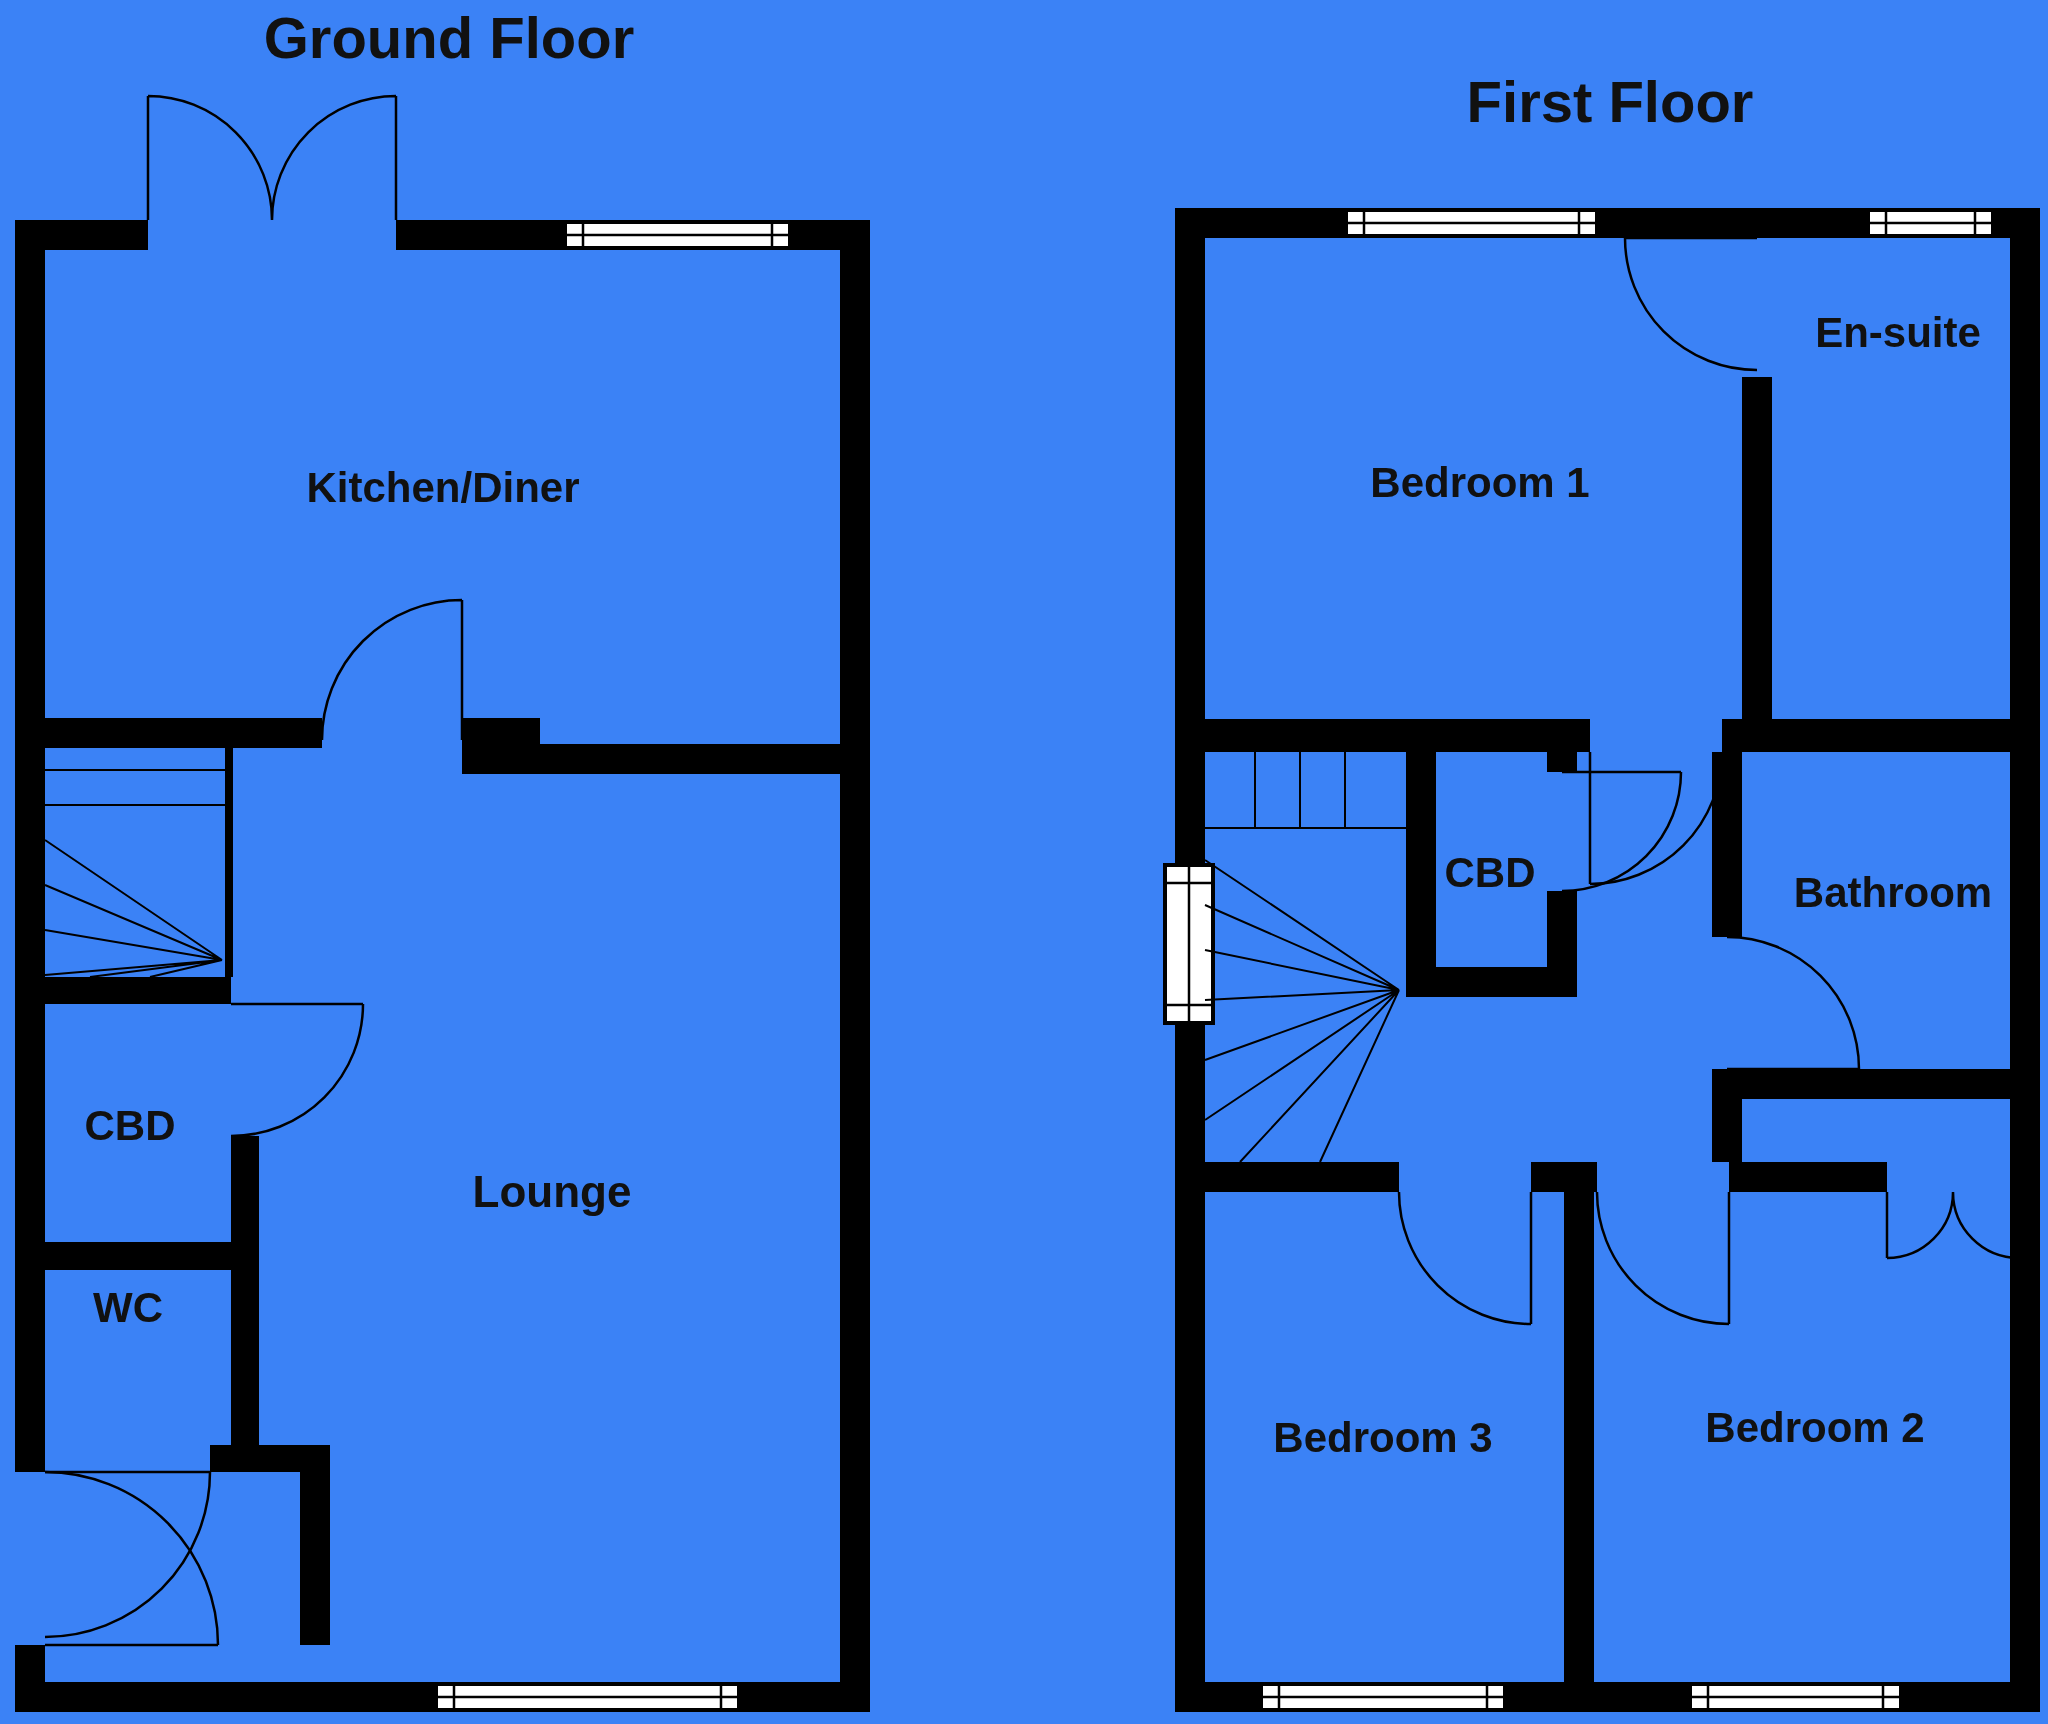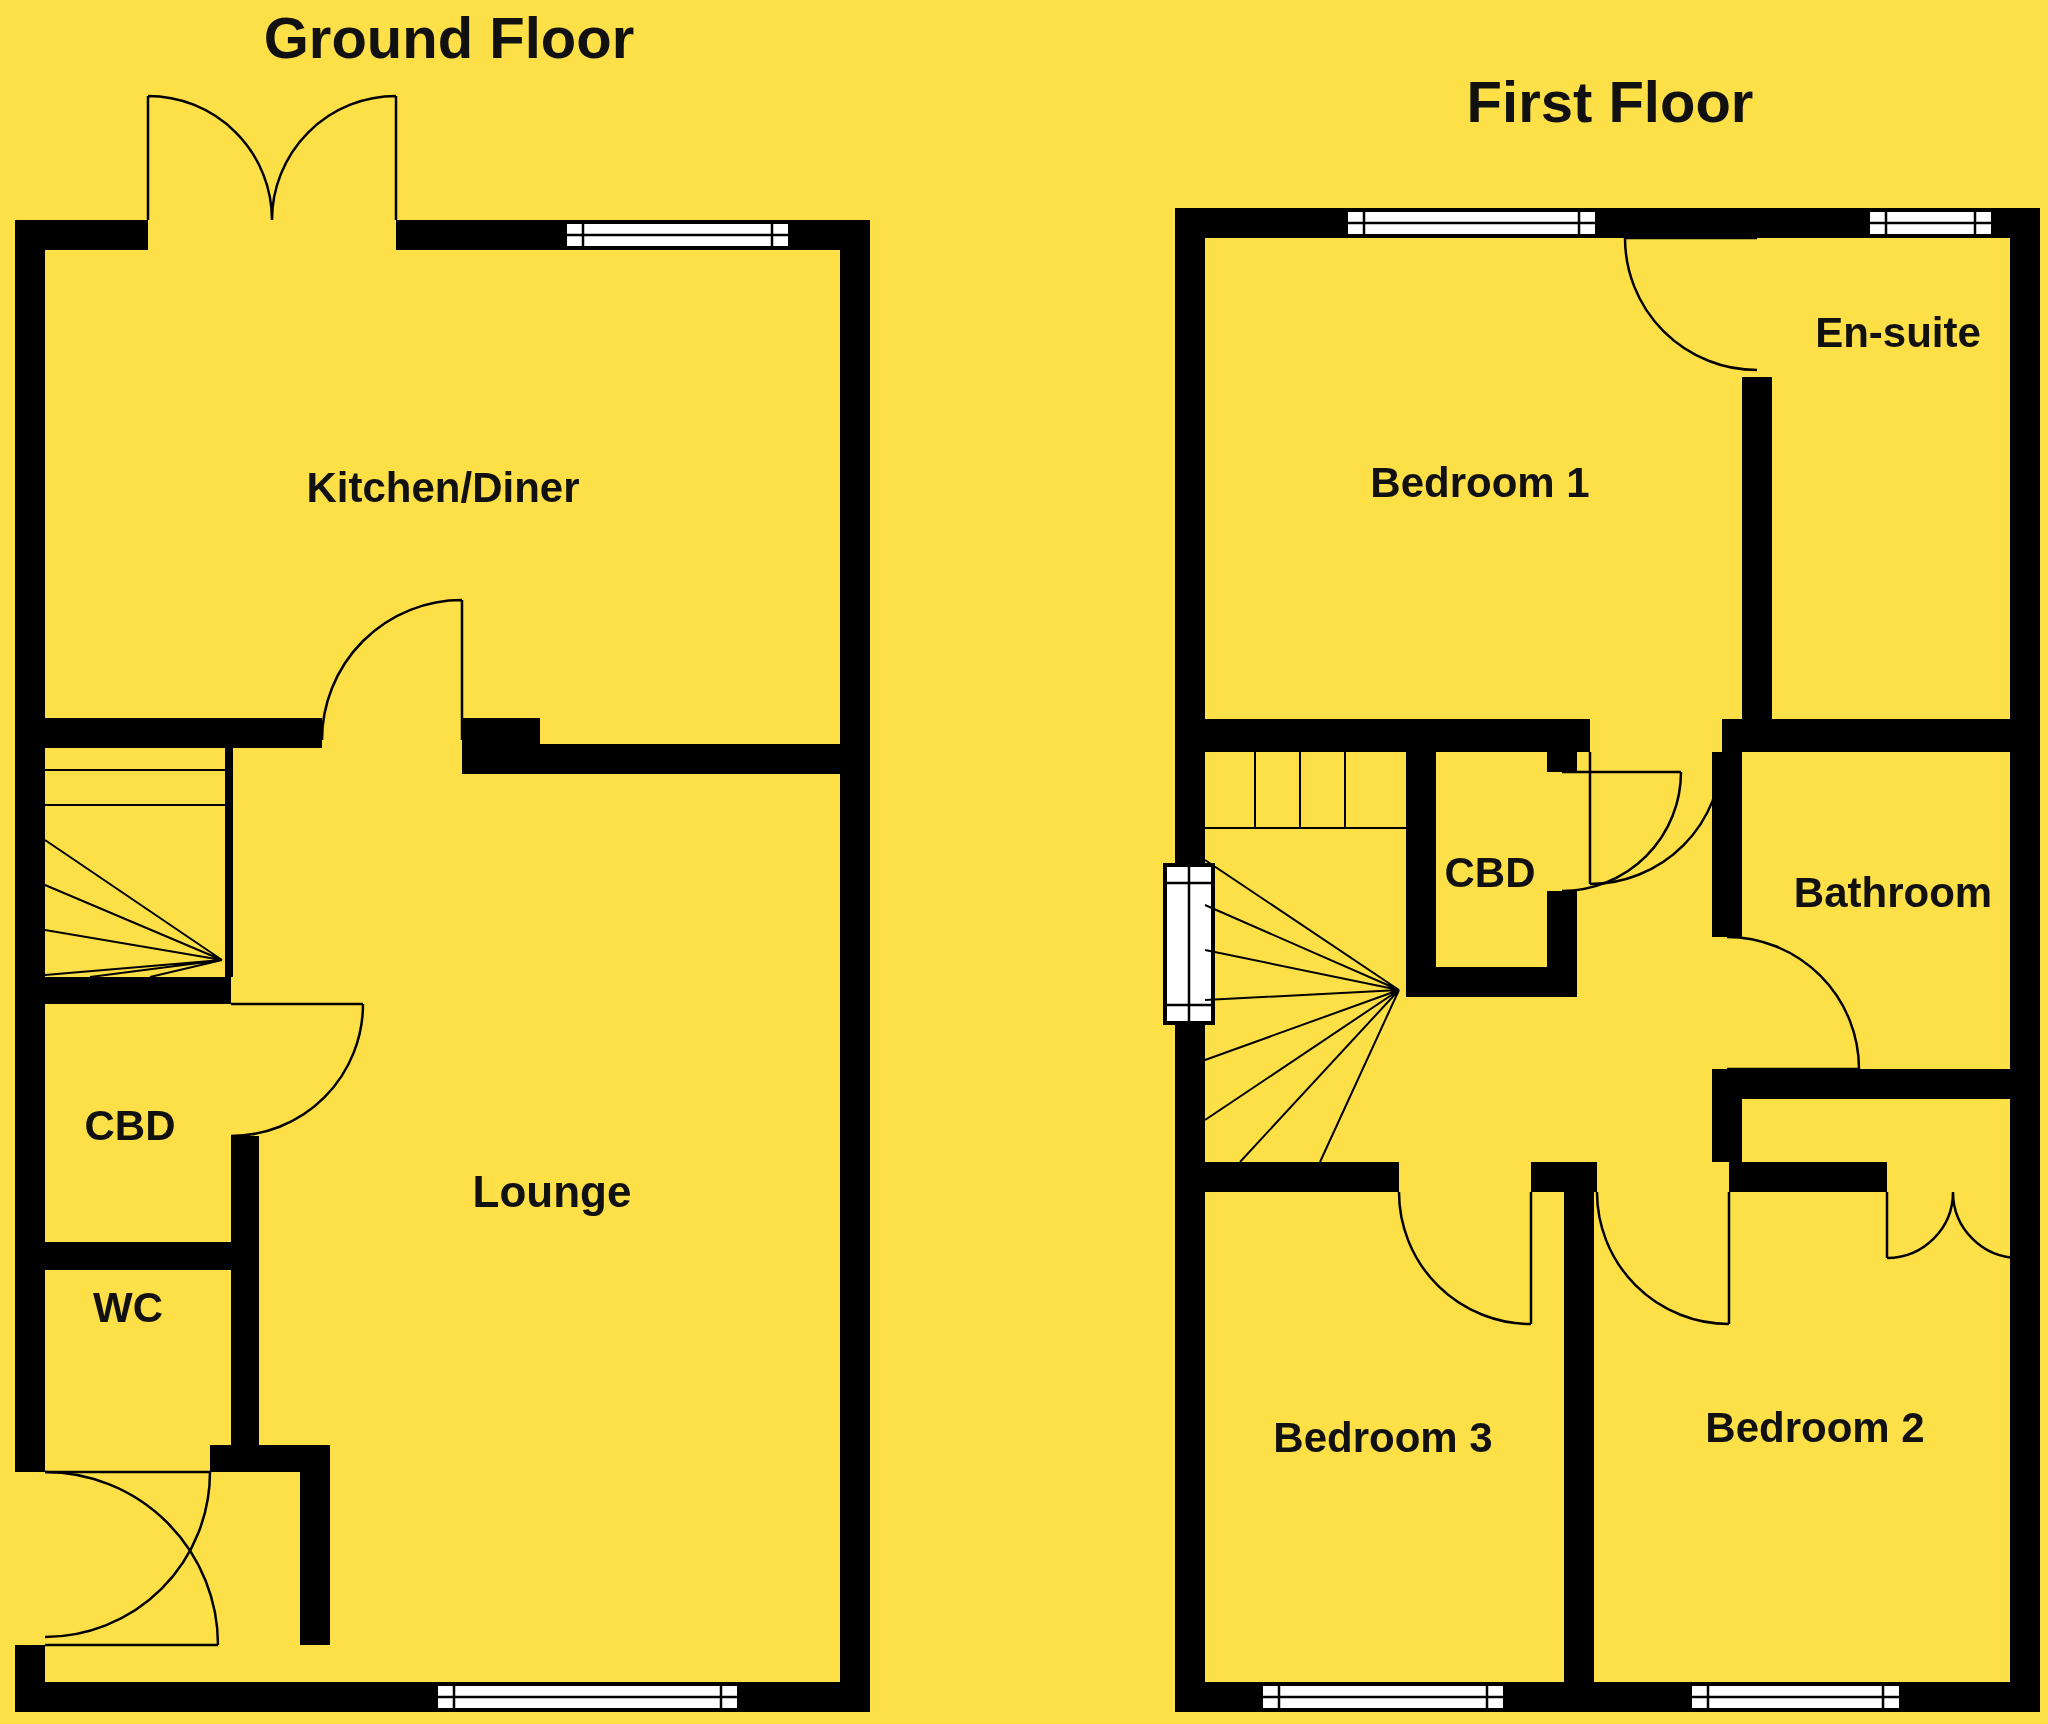--- a/index.html
+++ b/index.html
@@ -4,21 +4,21 @@
 <style>
   html, body {
     margin: 0;
     padding: 0;
     background: #ffffff;
   }
   .canvas {
     position: relative;
     width: 2048px;
     height: 1724px;
-    background: #fde047;
+    background: #3b82f6;
     overflow: hidden;
   }
   svg {
     position: absolute;
     inset: 0;
   }
   .wall { fill: #000000; stroke: none; }
   .door { fill: none; stroke: #000000; stroke-width: 2.5; }
   .stairs { fill: none; stroke: #000000; stroke-width: 2; }
   .win-rect { fill: #ffffff; stroke: #000000; stroke-width: 4; }

